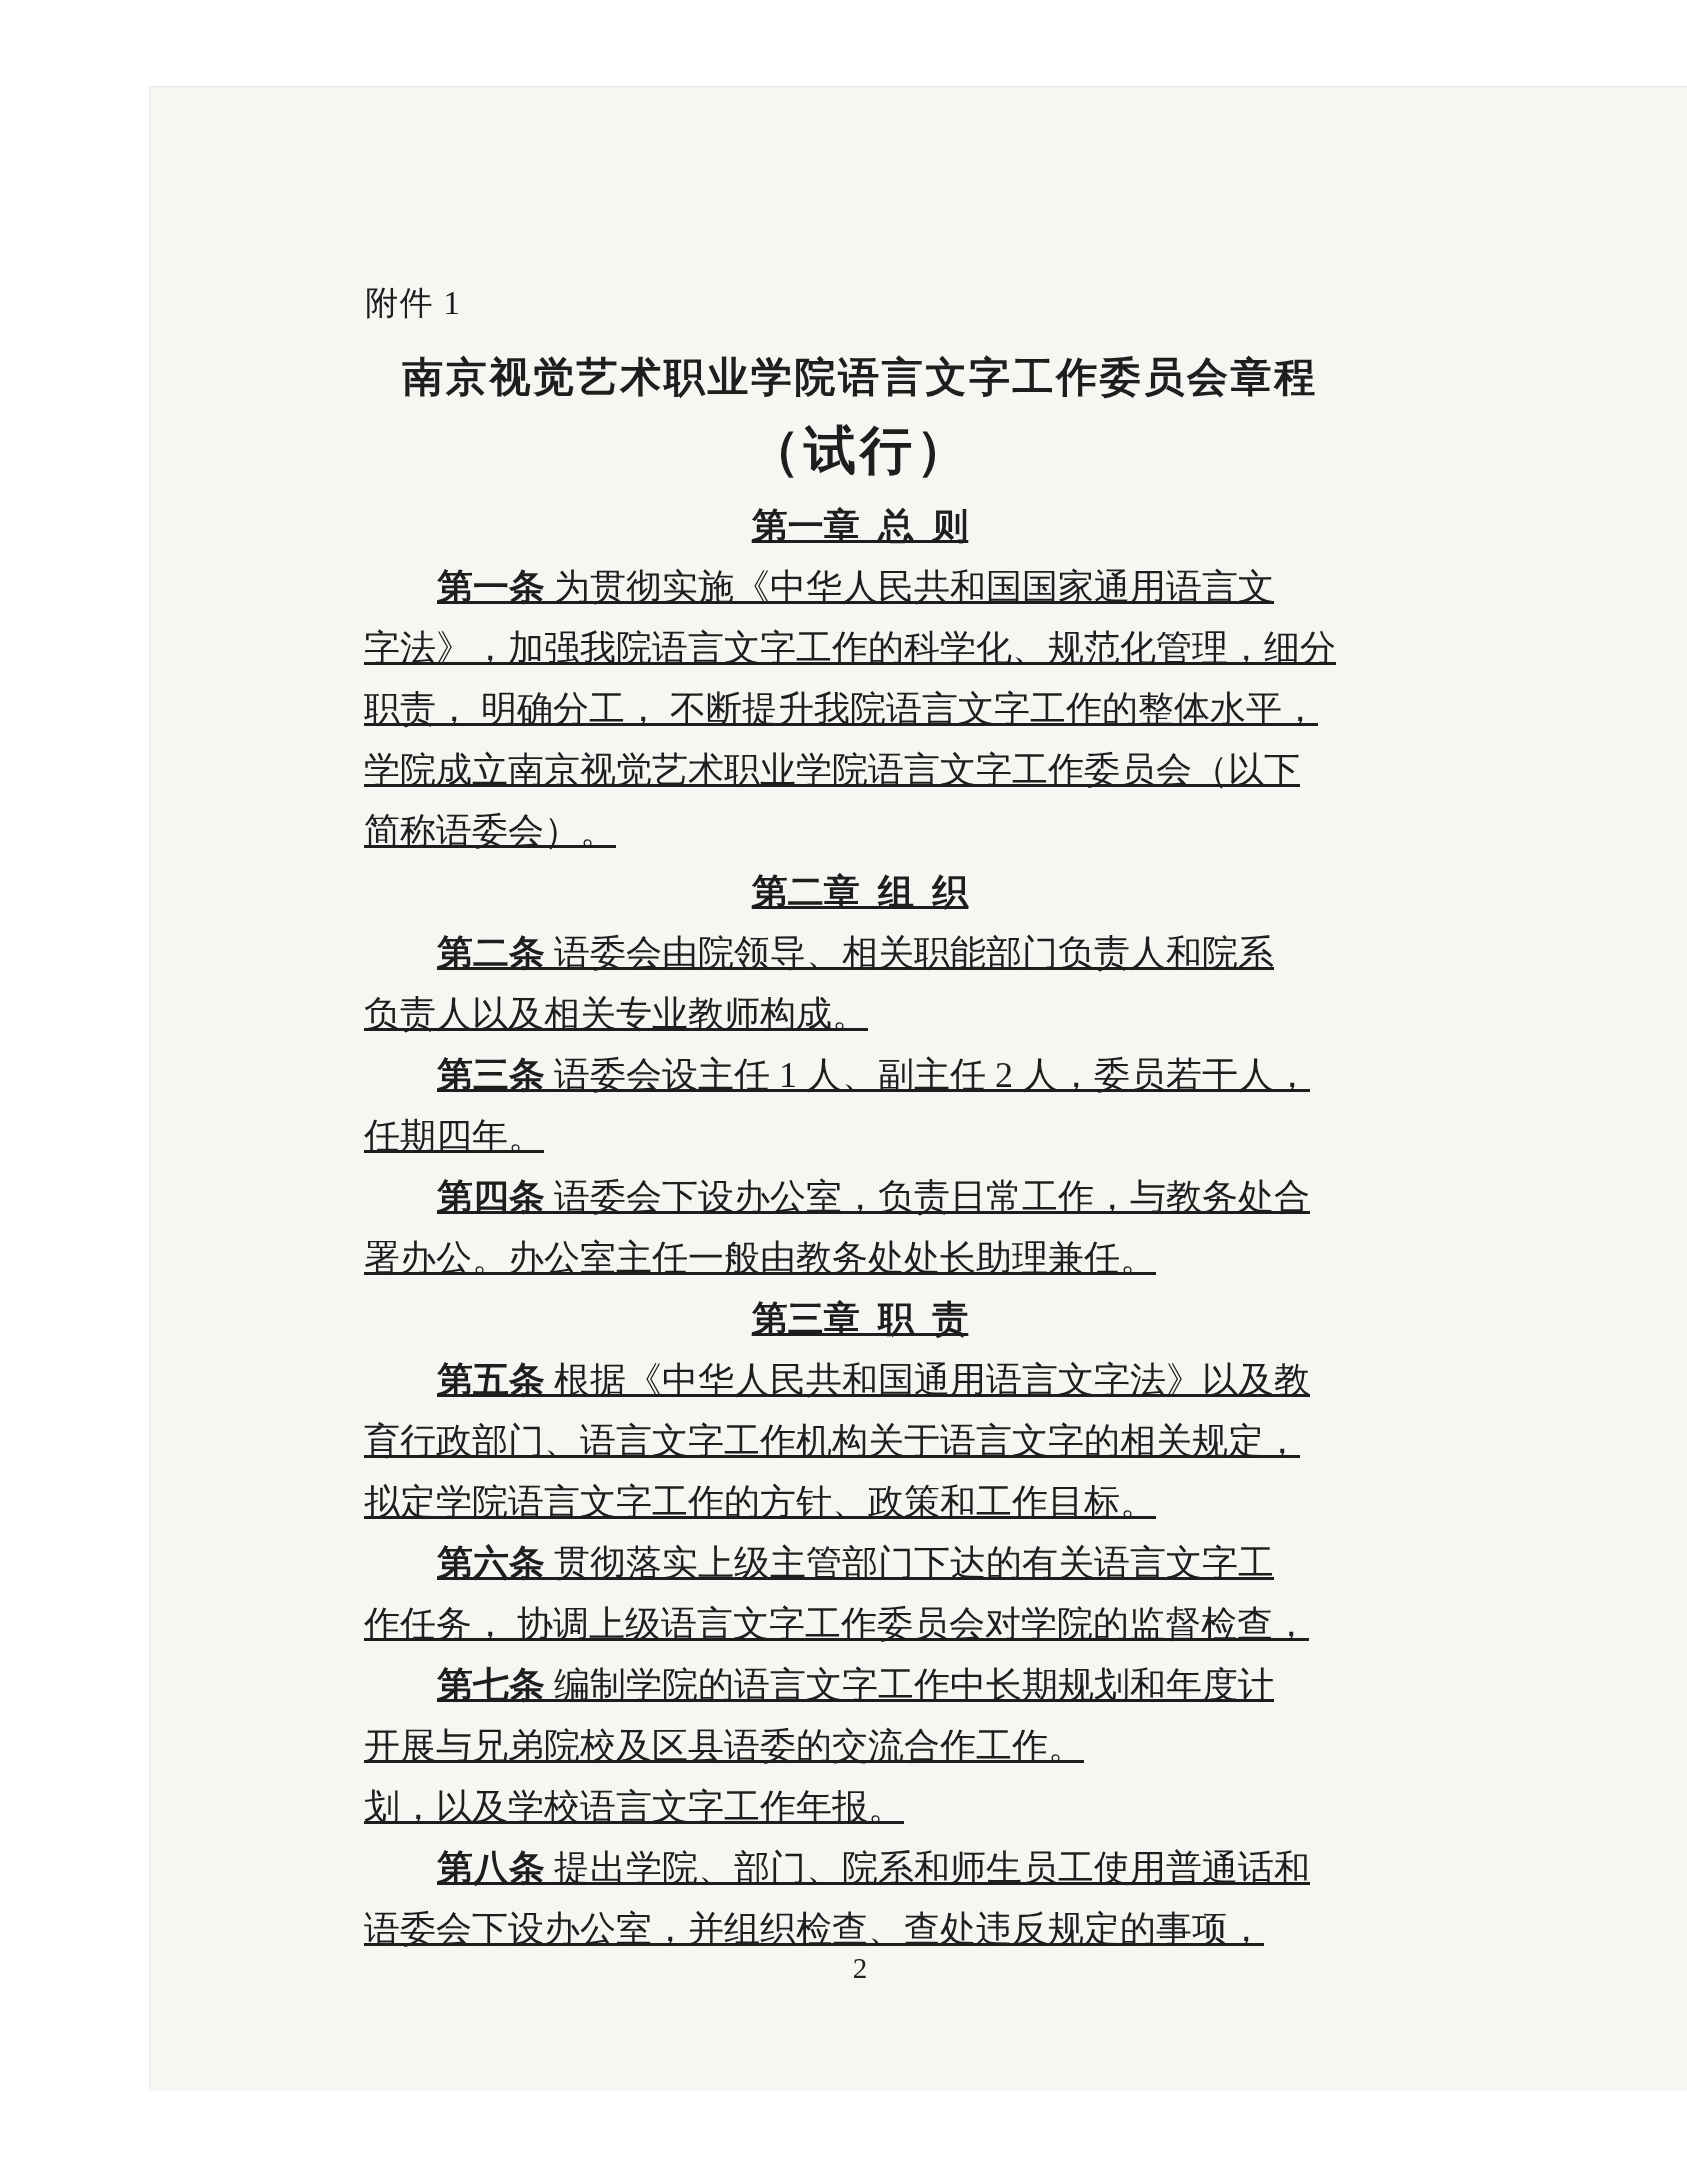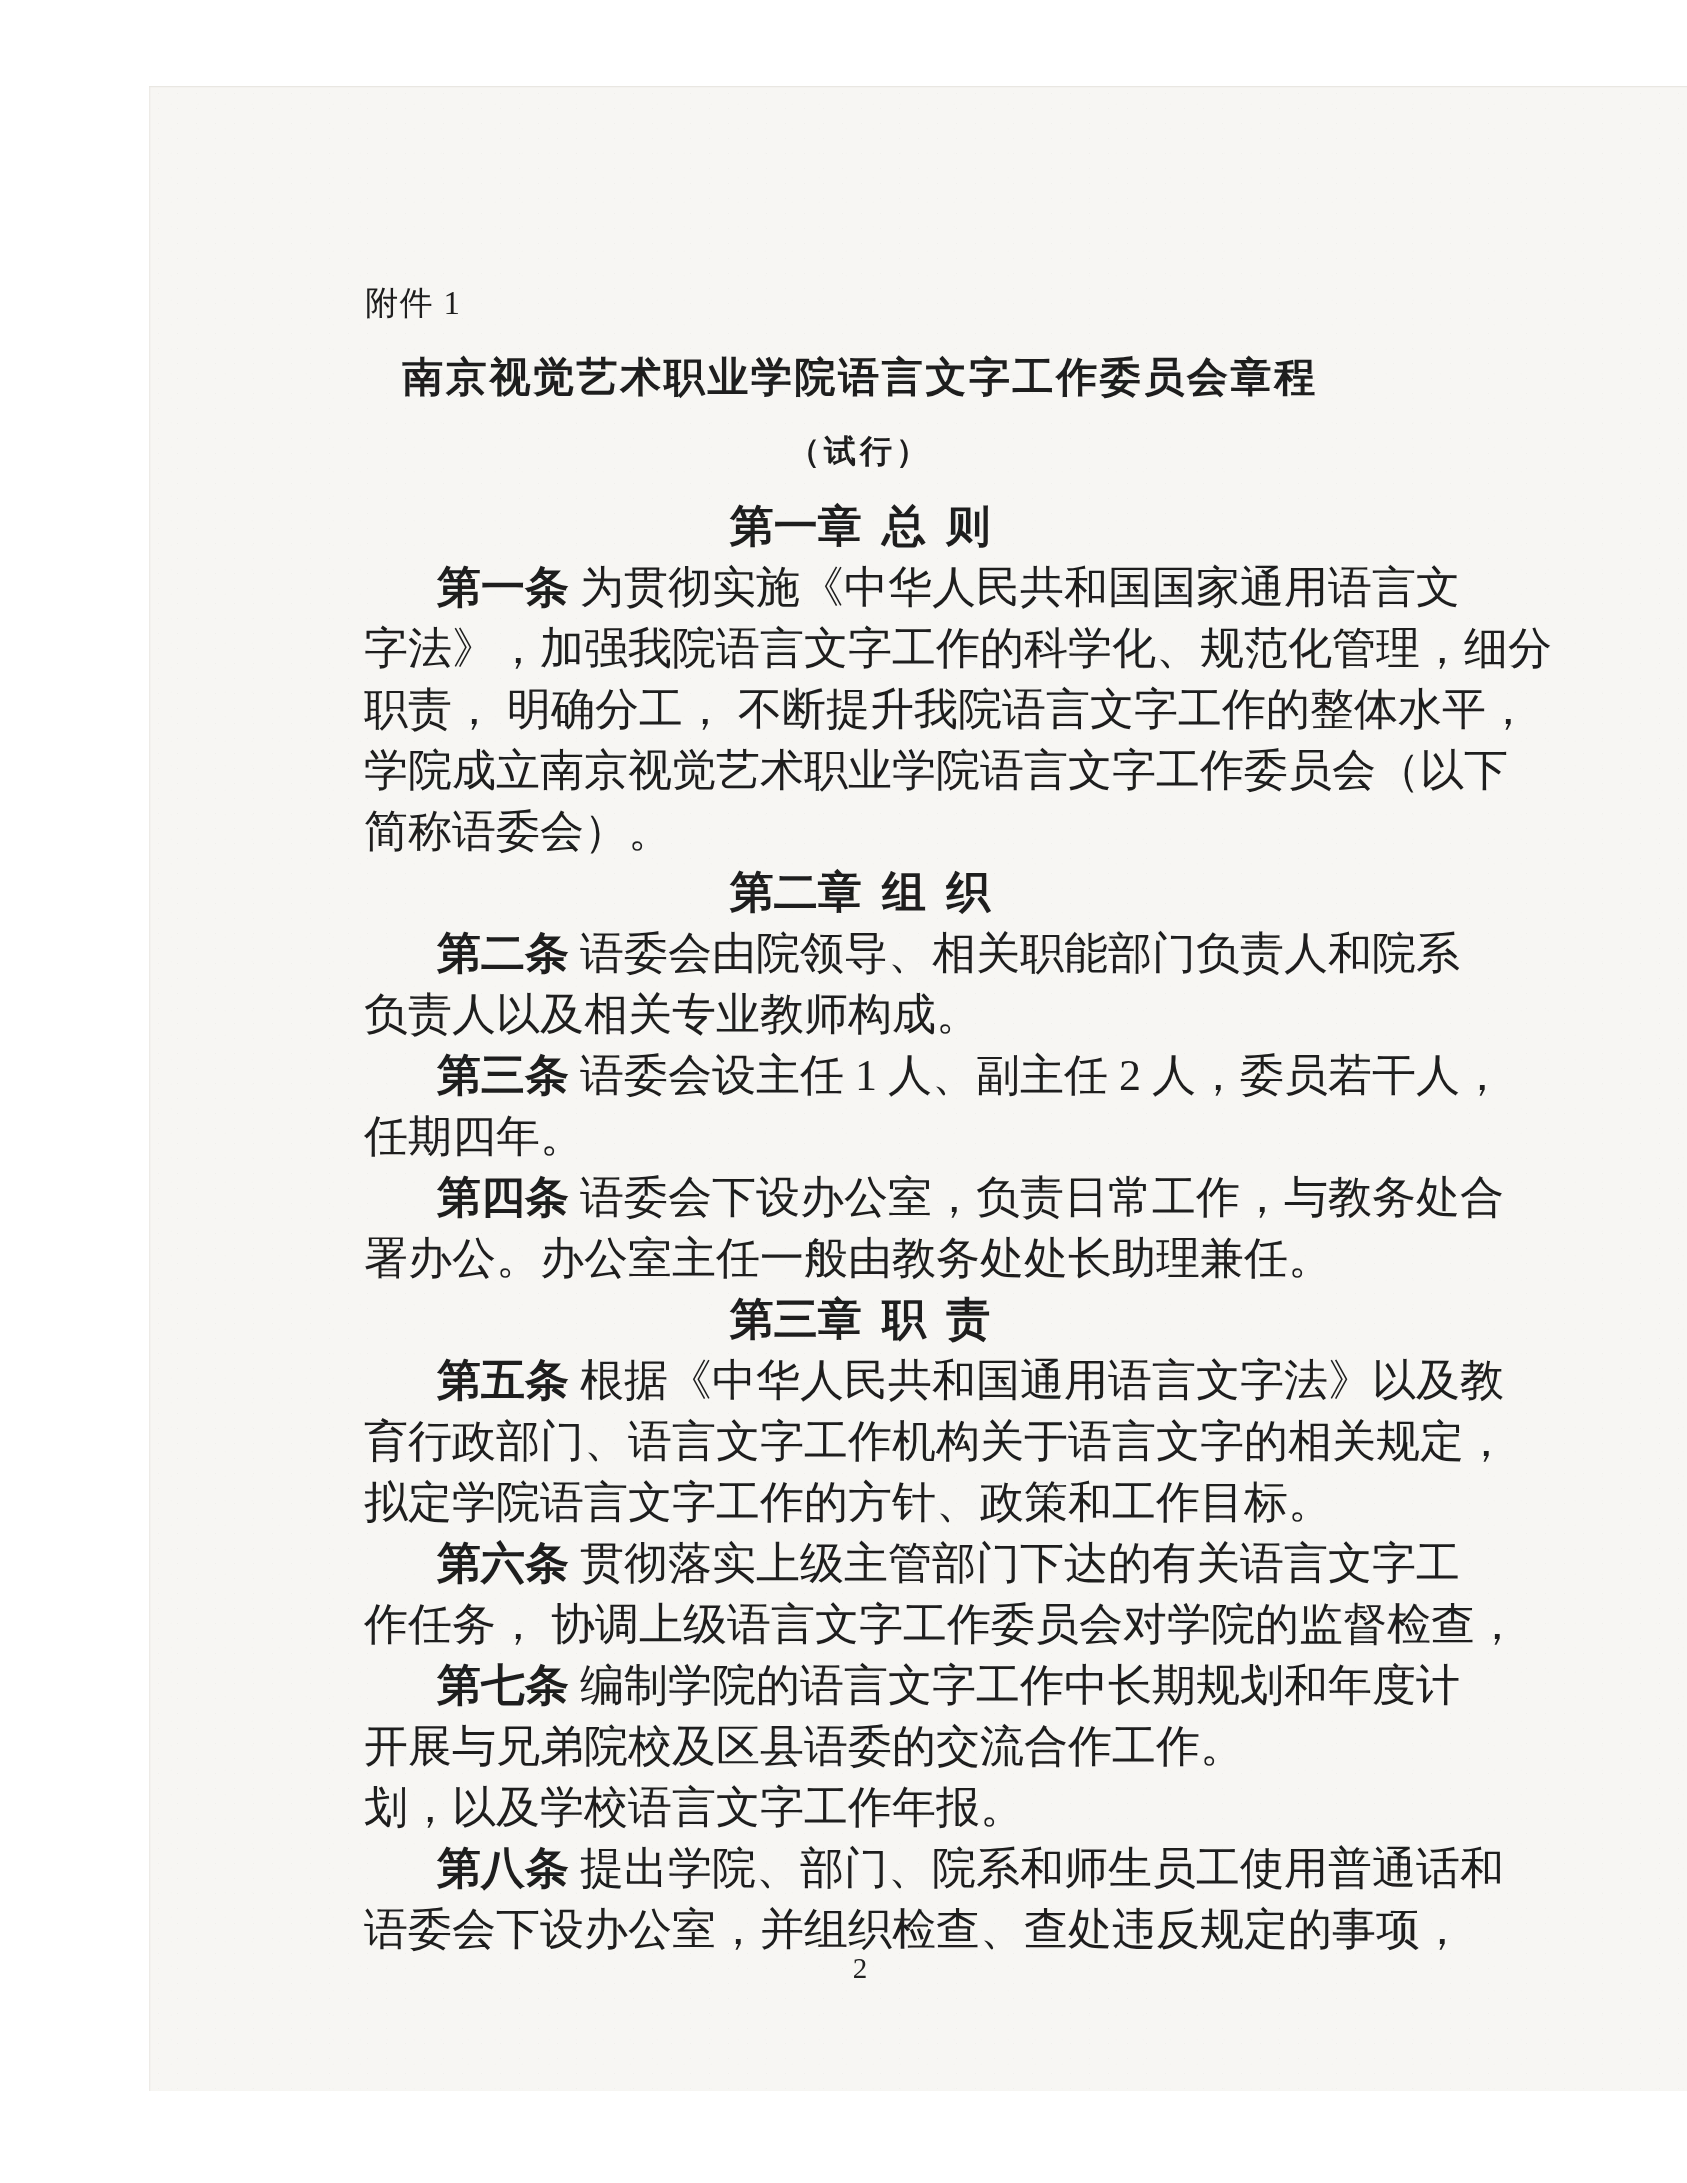--- a/index.html
+++ b/index.html
@@ -43,30 +43,31 @@
     font-size: 41px; line-height: 45px;
     font-weight: 700;
     letter-spacing: 2.6px;
     white-space: pre;
   }
   .doc-subtitle {
     position: absolute;
     top: 430px; left: 0;
     width: 100%;
     text-align: center;
-    font-size: 32px; line-height: 42px;
+    font-size: 52px; line-height: 42px;
     font-weight: 700;
     letter-spacing: 4px;
     white-space: pre;
   }
   .doc-body {
     position: absolute;
     top: 496px; left: 0;
     width: 100%;
-    font-size: 44px;
+    font-size: 36px;
+    text-decoration: underline;
   }
   .line {
     height: 61px;
     line-height: 61px;
     white-space: pre;
   }
   .line.chapter {
     text-align: center;
     font-weight: 700;
     word-spacing: 9.3px;

